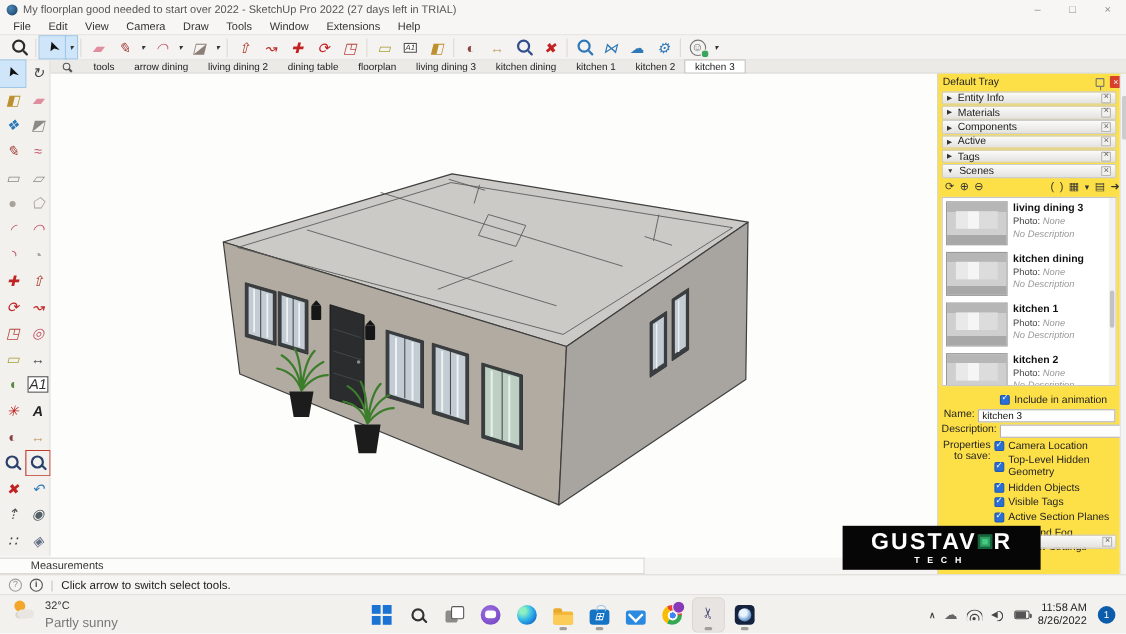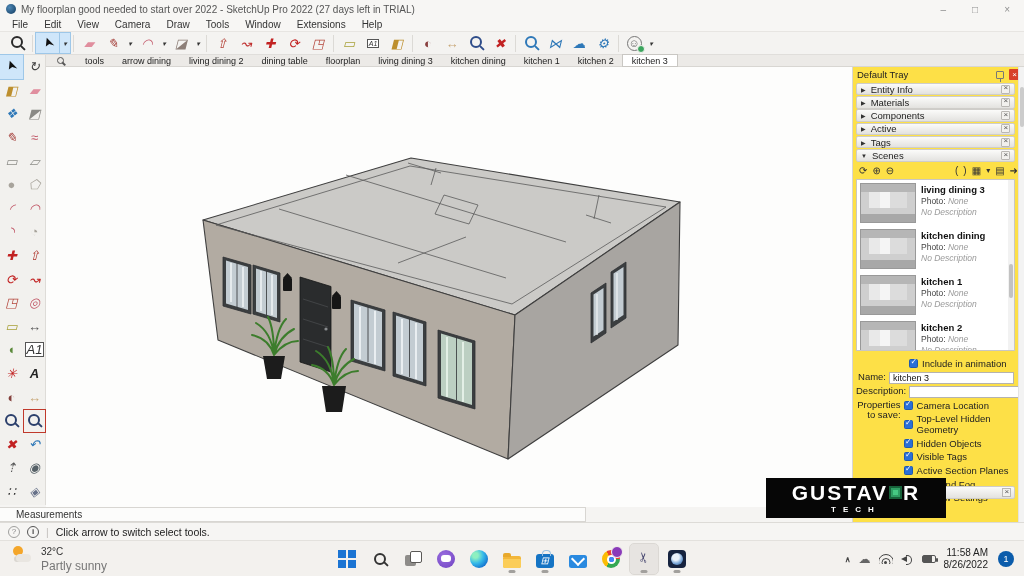--- a/index.html
+++ b/index.html
@@ -85,21 +85,21 @@
 .tray-footer{position:absolute;left:3px;right:9px;top:419px;height:13px;background:linear-gradient(#fbfbfa,#e3e2df);border:1px solid #cfcdc9;border-radius:2px;display:flex;align-items:center;justify-content:flex-end;padding:0 3px}
 .tray-footer .sclose{width:9px;height:9px;border:1px solid #b9b7b3;background:#f2f1ee;position:relative}
 .tray-footer .sclose::after{content:"×";position:absolute;left:1.5px;top:-2.5px;font-size:8px;color:#555}
 
 .watermark{position:absolute;left:766px;top:478px;width:180px;height:40px;background:#060606;z-index:20;display:flex;flex-direction:column;align-items:center;justify-content:center;color:#fff}
 .wm1{font-size:21px;font-weight:bold;letter-spacing:2px;display:flex;align-items:center;line-height:1}
 .chip{width:13px;height:13px;background:#2f9e63;border:2px solid #17623a;margin:0 1px;position:relative}
 .chip::after{content:"";position:absolute;inset:2px;background:#46c983}
 .wm2{font-size:8px;letter-spacing:7px;margin-top:2px;font-weight:bold}
 
-.measure{position:absolute;left:0;top:507px;width:586px;height:15px;background:#fcfcfb;border:1px solid #d8d6d2;border-left:none;display:flex;align-items:center;font-size:10px;color:#333;padding-left:16px}
+.measure{position:absolute;left:0;top:507px;width:586px;height:15px;background:#fcfcfb;border:1px solid #d8d6d2;border-left:none;display:flex;align-items:center;font-size:10px;color:#333;padding-left:28px}
 .statusbar{position:absolute;left:0;top:522px;right:0;height:18px;background:#f6f5f3;border-top:1px solid #dddbd7;display:flex;align-items:center;gap:7px;padding-left:8px;font-size:10.5px;color:#222}
 .sicon{width:12px;height:12px;border:1px solid #a0a09e;border-radius:50%;color:#888;font-size:8px;display:flex;align-items:center;justify-content:center}
 .sicon.dark{border-color:#555;color:#444;font-weight:bold}
 .sdiv{color:#c2c0bc}
 
 .taskbar{position:absolute;left:0;top:540px;right:0;height:36px;background:#f3f1ee;border-top:1px solid #e3e1dd}
 .weather{position:absolute;left:10px;top:5px;display:flex;gap:7px;}
 .wic{width:24px;height:17px;position:relative}
 .wic::before{content:"";position:absolute;left:3px;top:0;width:10px;height:10px;border-radius:50%;background:#f4a62a}
 .wic::after{content:"";position:absolute;left:6px;bottom:1px;width:15px;height:8px;background:#e9e6e1;border-radius:8px;box-shadow:-3px 1px 0 -1px #d9d6d0}

